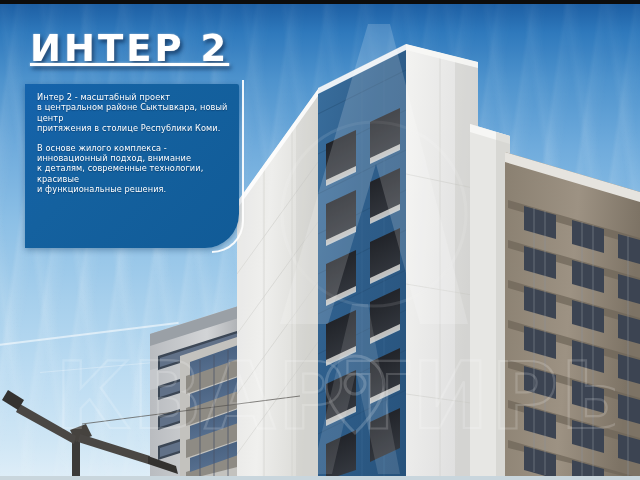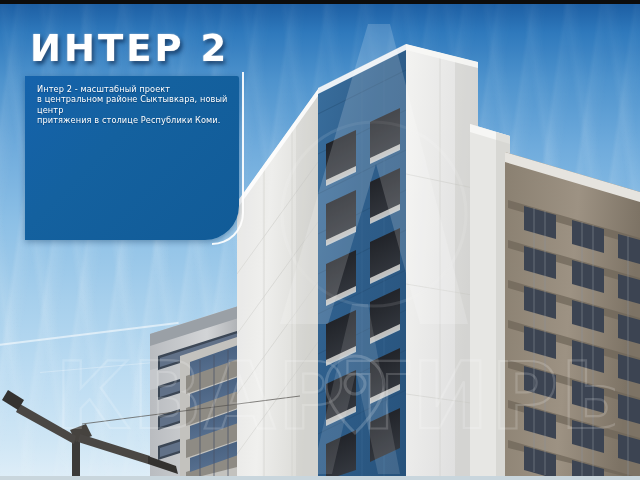--- a/index.html
+++ b/index.html
@@ -89,34 +89,36 @@
   .title {
     position: absolute; z-index: 50;
     left: 30px; top: 27px;
     font-size: 37px;
     font-weight: bold;
     letter-spacing: 3px;
     color: #ffffff;
     text-shadow: 2px 3px 4px rgba(10,40,80,.75), 0 0 2px rgba(255,255,255,.6);
     font-family: "DejaVu Sans", sans-serif;
     white-space: nowrap;
+    text-decoration: underline;
   }
 
   
   .panel-wrap { position: absolute; z-index: 50; left: 25px; top: 76px; }
   .panel {
     position: relative;
     width: 214px;
     min-height: 164px;
     background: linear-gradient(135deg, #1563ac 0%, #14619f 40%, #115b97 100%);
     border-top-right-radius: 2px;
     border-bottom-right-radius: 34px;
     box-shadow: 0 2px 6px rgba(0,40,80,.35);
     padding: 8px 10px 10px 12px;
     box-sizing: border-box;
+    margin-top: 8px;
   }
   .panel::after {
     
     content: "";
     position: absolute;
     right: -5px; top: -4px; bottom: -5px; width: 30px;
     border-right: 2px solid rgba(255,255,255,.92);
     border-bottom: 2px solid rgba(255,255,255,.92);
     border-bottom-right-radius: 38px;
     pointer-events: none;
@@ -417,19 +419,20 @@
       <path d="M300 6 c-16 0 -29 13 -29 29 c0 21 29 48 29 48 s29 -27 29 -48 c0 -16 -13 -29 -29 -29 z" fill="none" stroke="#ffffff" stroke-width="3"></path>
       <circle cx="300" cy="34" r="10" fill="none" stroke="#ffffff" stroke-width="3"></circle>
     </g>
   </svg>
 
   <div class="title">ИНТЕР 2</div>
 
   <div class="panel-wrap">
     <div class="panel">
       <p>Интер 2 - масштабный проект<br>в центральном районе Сыктывкара, новый центр<br>притяжения в столице Республики Коми.</p>
+      <p>В основе жилого комплекса -  инновационный подход, внимание<br>к деталям, современные технологии, красивые<br>и функциональные решения.</p>
     </div>
   </div>
 
   <div class="bar-top"></div>
   <div class="bar-bottom"></div>
 
 </div>
 
 </body></html>

